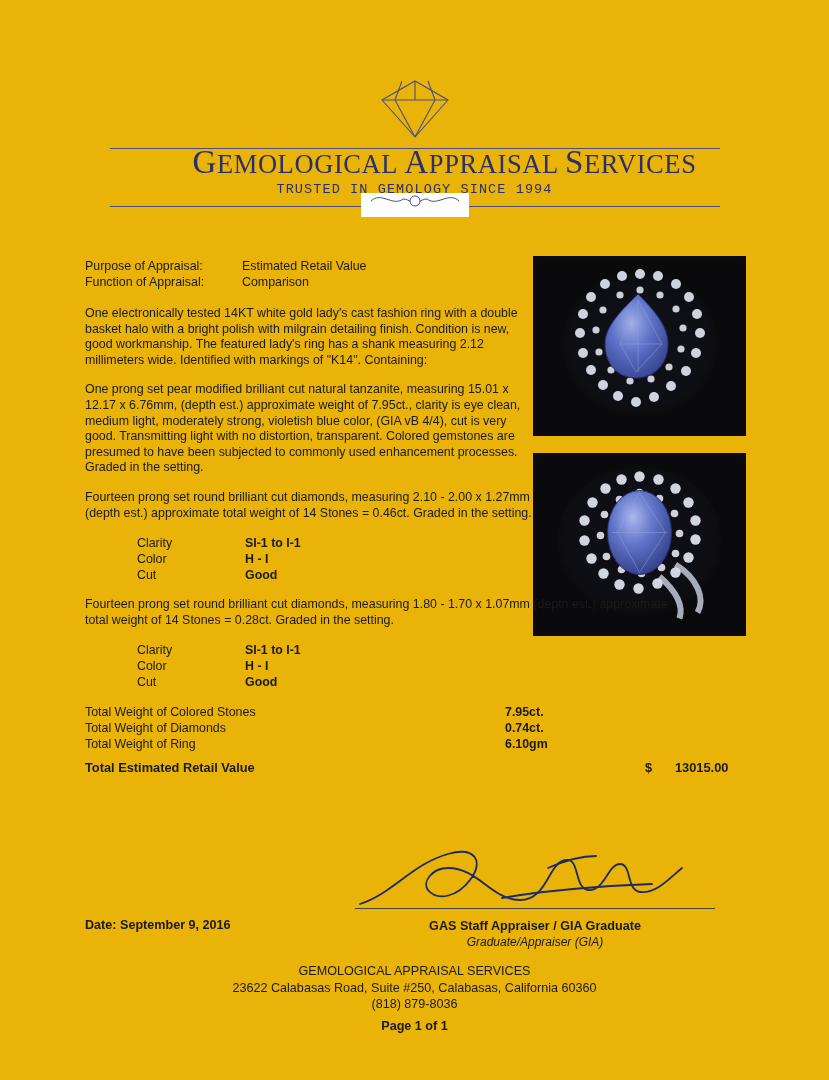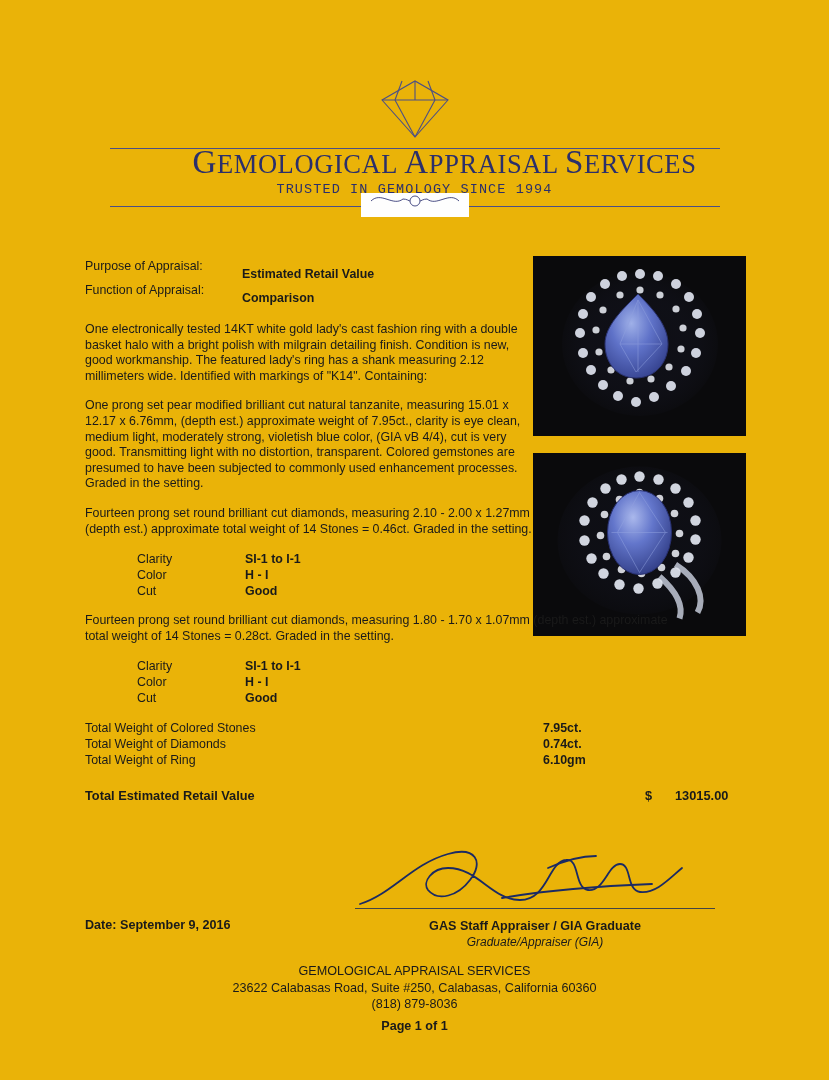--- a/index.html
+++ b/index.html
@@ -95,22 +95,21 @@
     margin-bottom: 16px;
   }
   .prow {
     display: flex;
     line-height: 16px;
   }
   .prow .lbl {
     width: 157px;
   }
   .prow .val {
-    font-weight: bold;
-    margin-top: 8px;
+    font-weight: normal;
   }
 
   .para {
     width: 450px;
     margin-bottom: 14px;
     text-align: left;
   }
   .para.full {
     width: 600px;
   }
@@ -131,31 +130,30 @@
   }
 
   .totals {
     margin-top: 4px;
     width: 660px;
     font-size: 12.4px;
     line-height: 16px;
   }
   .trow {
     display: flex;
-    gap: 38px;
   }
   .trow .tlabel {
     width: 420px;
   }
   .trow .tval {
     font-weight: bold;
   }
   .grand {
     display: flex;
-    margin-top: 20px;
+    margin-top: 8px;
     font-weight: bold;
     font-size: 12.8px;
   }
   .grand .glabel {
     width: 560px;
   }
   .grand .gcur {
     width: 30px;
   }
 

